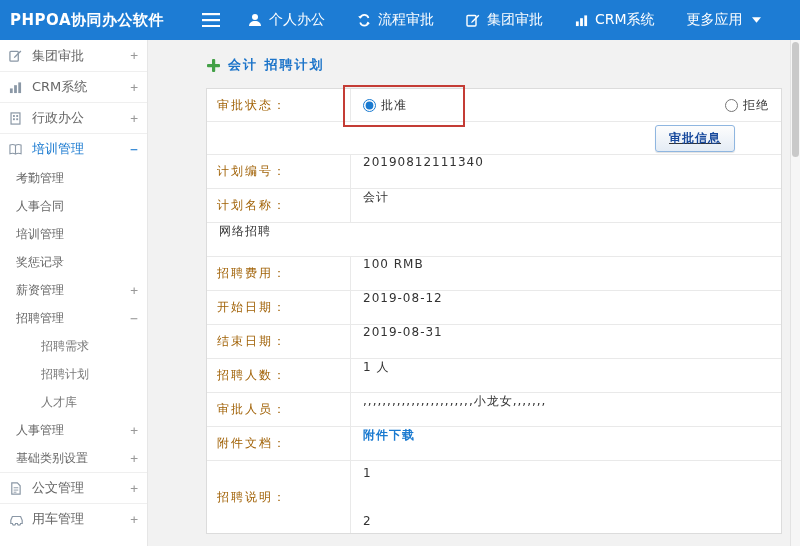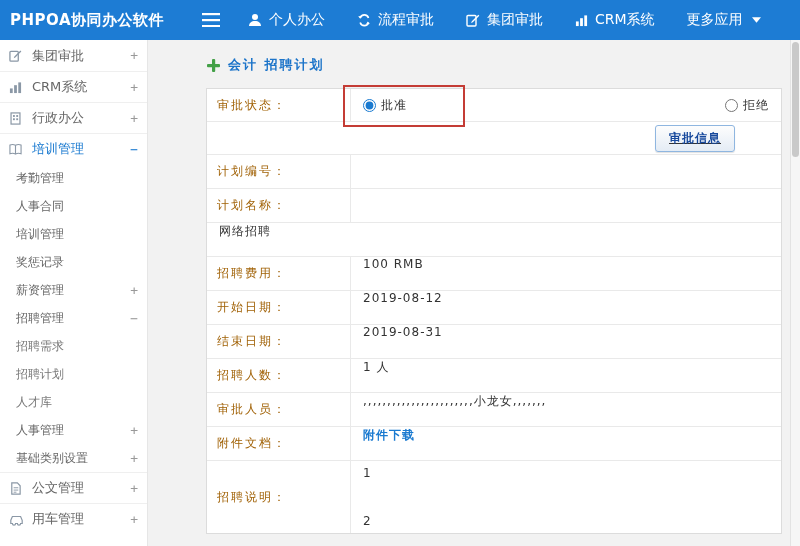--- a/index.html
+++ b/index.html
@@ -17,21 +17,21 @@
 
   
   .layout { display:flex; height:506px; }
 
   
   .sidebar { width:148px; background:#fff; border-right:1px solid #e6e6e6; overflow:hidden; }
   .sb-item { display:flex; align-items:center; padding:0 9px; color:#666; cursor:pointer; }
   .sb-item.level-0 { height:31px; font-size:13px; border-top:1px solid #efefef; }
   .sb-item.level-0:first-child { border-top:none; }
   .sb-item.level-1 { height:28px; padding-left:16px; font-size:12px; }
-  .sb-item.level-2 { height:28px; padding-left:16px; font-size:12px; color:#777; }
+  .sb-item.level-2 { height:28px; padding-left:41px; font-size:12px; color:#777; }
   .sb-icon { width:17px; margin-right:6px; color:#8b98a6; display:flex; align-items:center; }
   .sb-item.active .sb-label, .sb-item.active .expander { color:var(--accent,#1a7ad0); }
   .expander { margin-left:auto; color:#999; font-size:13px; font-family:"DejaVu Sans Mono",monospace; }
 
   
   .main { flex:1; background:#f2f2f2; padding:14px 8px 0 58px; position:relative; overflow:hidden; }
   .page-title { display:flex; align-items:center; gap:7px; height:22px; margin-bottom:12px; }
   .title-text { color:#1c74c9; font-weight:bold; font-size:13px; letter-spacing:2px; }
 
   .form-table { background:#fff; border:1px solid #dcdcdc; position:relative; }
@@ -257,23 +257,25 @@
           </div>
       </div>
 
       <div class="btn-row">
         <button class="approve-btn">审批信息</button>
       </div>
 
       <div>
           <div class="row field-row">
             <div class="cell-label">计划编号：</div>
+            <div class="cell-value">20190812111340</div>
           </div>
           <div class="row field-row">
             <div class="cell-label">计划名称：</div>
+            <div class="cell-value">会计</div>
           </div>
           <div class="row field-row">
             <div class="cell-value">网络招聘</div>
           </div>
           <div class="row field-row">
             <div class="cell-label">招聘费用：</div>
             <div class="cell-value">100 RMB</div>
           </div>
           <div class="row field-row">
             <div class="cell-label">开始日期：</div>

